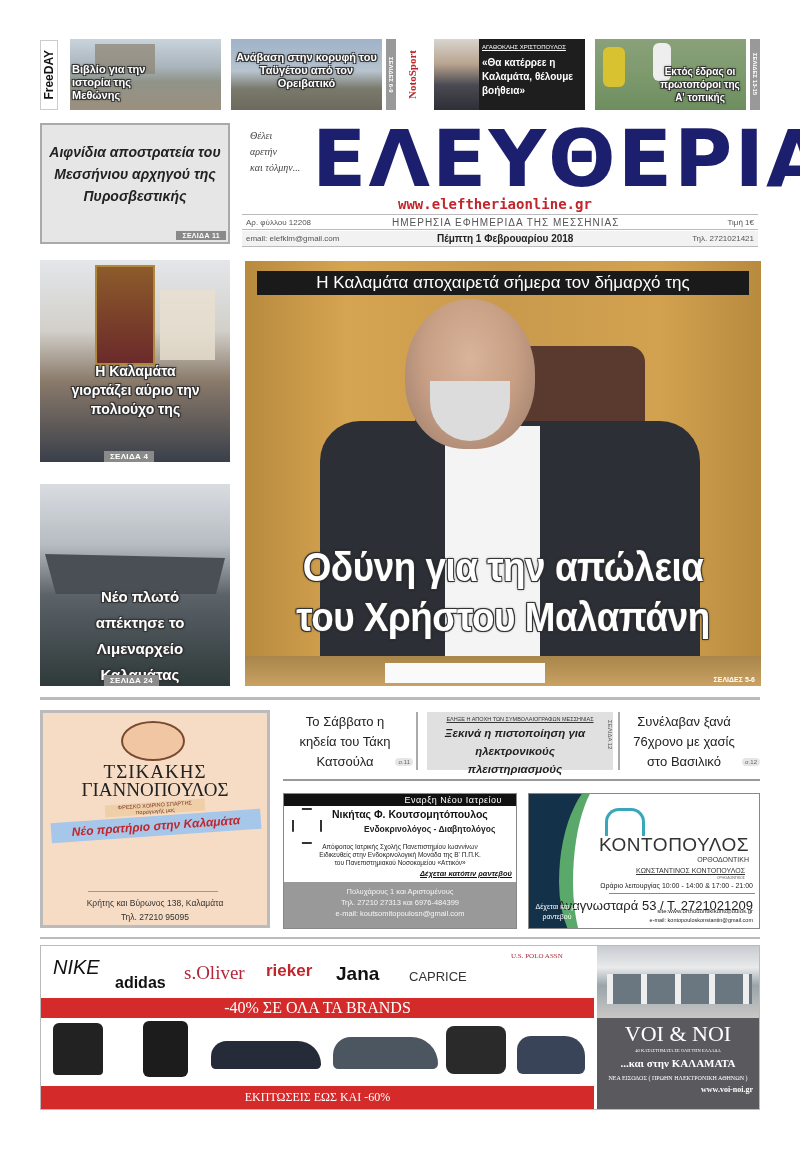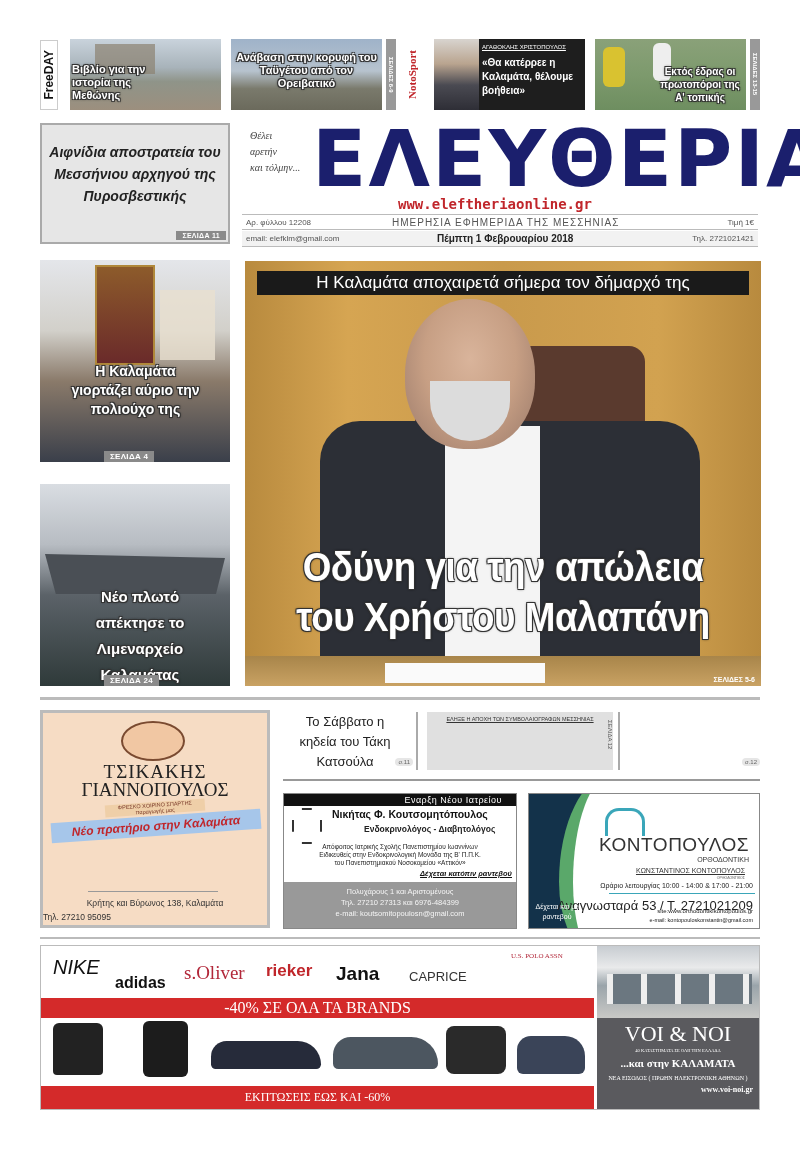--- a/index.html
+++ b/index.html
@@ -96,37 +96,39 @@
 
 <div class="abs hr" style="left:40px;top:697px;width:720px"></div>
 
 <div class="abs" style="left:290px;top:712px;width:125px;height:60px">
   <div style="width:110px;font-size:13px;line-height:20px;text-align:center">Το Σάββατο η κηδεία του Τάκη Κατσούλα</div>
   <span class="abs" style="right:2px;bottom:6px;font-size:6px;color:#666;background:#e6e6e6;border-radius:6px;padding:1px 3px">σ.11</span>
 </div>
 <div class="abs" style="left:416px;top:712px;width:2px;height:58px;background:#aaa"></div>
 <div class="abs" style="left:427px;top:712px;width:186px;height:58px;background:#e0e0e0">
   <div style="font-size:5.5px;text-decoration:underline;text-align:center;padding-top:4px;color:#333">ΕΛΗΞΕ Η ΑΠΟΧΗ ΤΩΝ ΣΥΜΒΟΛΑΙΟΓΡΑΦΩΝ ΜΕΣΣΗΝΙΑΣ</div>
+  <div style="width:176px;font-size:11.5px;line-height:18px;font-weight:bold;font-style:italic;text-align:center;margin-top:2px">Ξεκινά η πιστοποίηση για ηλεκτρονικούς πλειστηριασμούς</div>
   <div class="abs" style="right:0;top:8px;writing-mode:vertical-rl;font-size:6px;color:#555">ΣΕΛΙΔΑ 12</div>
 </div>
 <div class="abs" style="left:618px;top:712px;width:2px;height:58px;background:#aaa"></div>
 <div class="abs" style="left:628px;top:712px;width:132px;height:60px">
+  <div style="width:112px;font-size:13px;line-height:20px;text-align:center">Συνέλαβαν ξανά 76χρονο με χασίς στο Βασιλικό</div>
   <span class="abs" style="right:0;bottom:6px;font-size:6px;color:#666;background:#e6e6e6;border-radius:6px;padding:1px 3px">σ.12</span>
 </div>
 <div class="abs" style="left:283px;top:779px;width:477px;height:2px;background:#999"></div>
 
 <div class="abs" style="left:40px;top:710px;width:230px;height:218px;background:#f6dcc4;border:3px solid #bbb">
   <div class="abs" style="left:78px;top:8px;width:64px;height:40px;background:#f1c7a3;border:2px solid #7a4a30;border-radius:50%"></div>
   <div class="abs" style="left:0;top:48px;width:224px;text-align:center;font-family:'Liberation Serif',serif;font-size:19px;color:#222;letter-spacing:1px">ΤΣΙΚΑΚΗΣ</div>
   <div class="abs" style="left:0;top:66px;width:224px;text-align:center;font-family:'Liberation Serif',serif;font-size:19px;color:#222">ΓΙΑΝΝΟΠΟΥΛΟΣ</div>
   <div class="abs" style="left:62px;top:89px;width:100px;text-align:center;font-size:5.5px;color:#7a3a2a;background:#efcfa8;transform:rotate(-4deg)">ΦΡΕΣΚΟ ΧΟΙΡΙΝΟ ΣΠΑΡΤΗΣ παραγωγής μας</div>
   <div class="abs" style="left:8px;top:103px;width:210px;height:20px;background:#a6c6ea;color:#c0262b;font-weight:bold;font-style:italic;font-size:12px;line-height:20px;text-align:center;transform:rotate(-4deg)">Νέο πρατήριο στην Καλαμάτα</div>
   <div class="abs" style="left:45px;top:178px;width:130px;height:1px;background:#999"></div>
   <div class="abs" style="left:0;top:185px;width:224px;text-align:center;font-size:8.5px;color:#333">Κρήτης και Βύρωνος 138, Καλαμάτα</div>
-  <div class="abs" style="left:0;top:199px;width:224px;text-align:left;font-size:8.5px;color:#333">Τηλ. 27210 95095</div>
+  <div class="abs" style="left:0;top:199px;width:224px;text-align:center;font-size:8.5px;color:#333">Τηλ. 27210 95095</div>
 </div>
 
 <div class="abs" style="left:283px;top:793px;width:234px;height:136px;border:1px solid #888;background:#fff">
   <div class="abs" style="left:0;top:0;width:232px;height:12px;background:#111;color:#fff;font-size:9px;line-height:12px;text-align:right;padding-right:14px;letter-spacing:.5px">Εναρξη Νέου Ιατρείου</div>
   <div class="abs" style="left:8px;top:14px;width:30px;height:36px;border:2px solid #333;clip-path:polygon(33% 0,66% 0,66% 33%,100% 33%,100% 66%,66% 66%,66% 100%,33% 100%,33% 66%,0 66%,0 33%,33% 33%)"></div>
   <div class="abs" style="left:48px;top:14px;font-size:10.5px;font-weight:bold;color:#111">Νικήτας Φ. Κουτσομητόπουλος</div>
   <div class="abs" style="left:80px;top:30px;font-size:8.5px;font-weight:bold;color:#222">Ενδοκρινολόγος - Διαβητολόγος</div>
   <div class="abs" style="left:0;top:49px;width:232px;text-align:center;font-size:6.5px;color:#222">Απόφοιτος Ιατρικής Σχολής Πανεπιστημίου Ιωαννίνων</div>
   <div class="abs" style="left:0;top:57px;width:232px;text-align:center;font-size:6.5px;color:#222">Ειδικευθείς στην Ενδοκρινολογική Μονάδα της Β' Π.Π.Κ.</div>
   <div class="abs" style="left:0;top:65px;width:232px;text-align:center;font-size:6.5px;color:#222">του Πανεπιστημιακού Νοσοκομείου «Αττικόν»</div>

